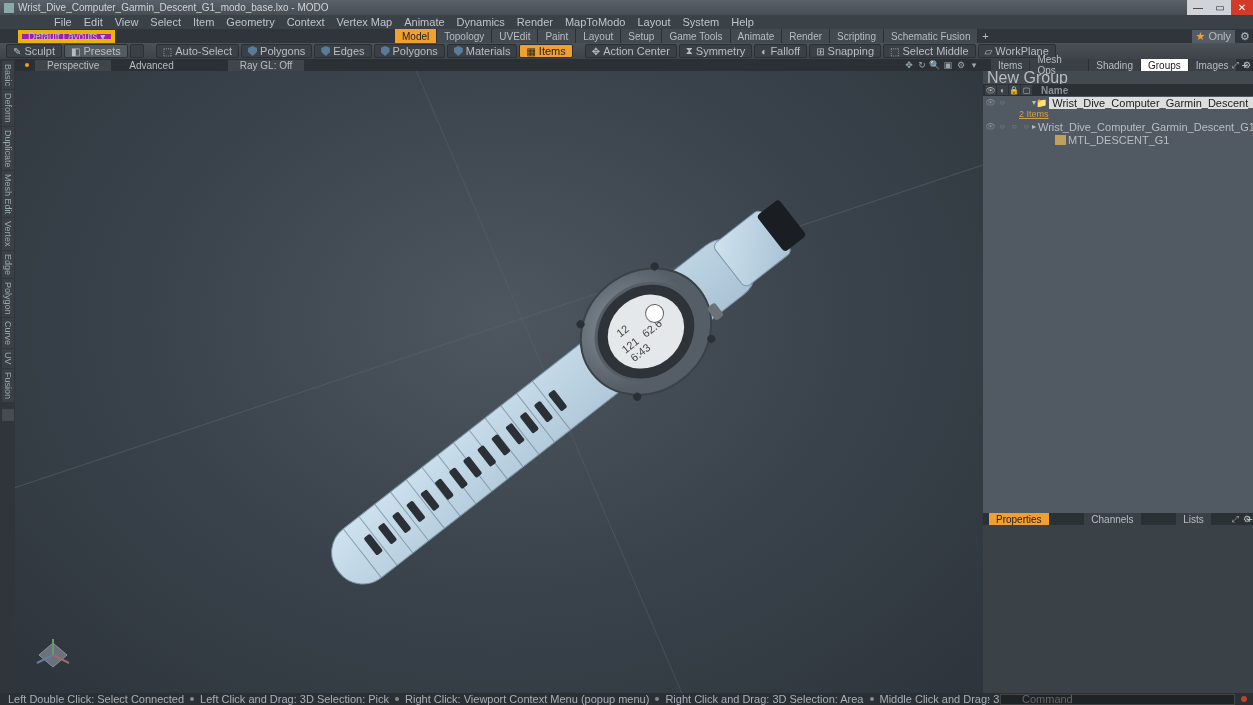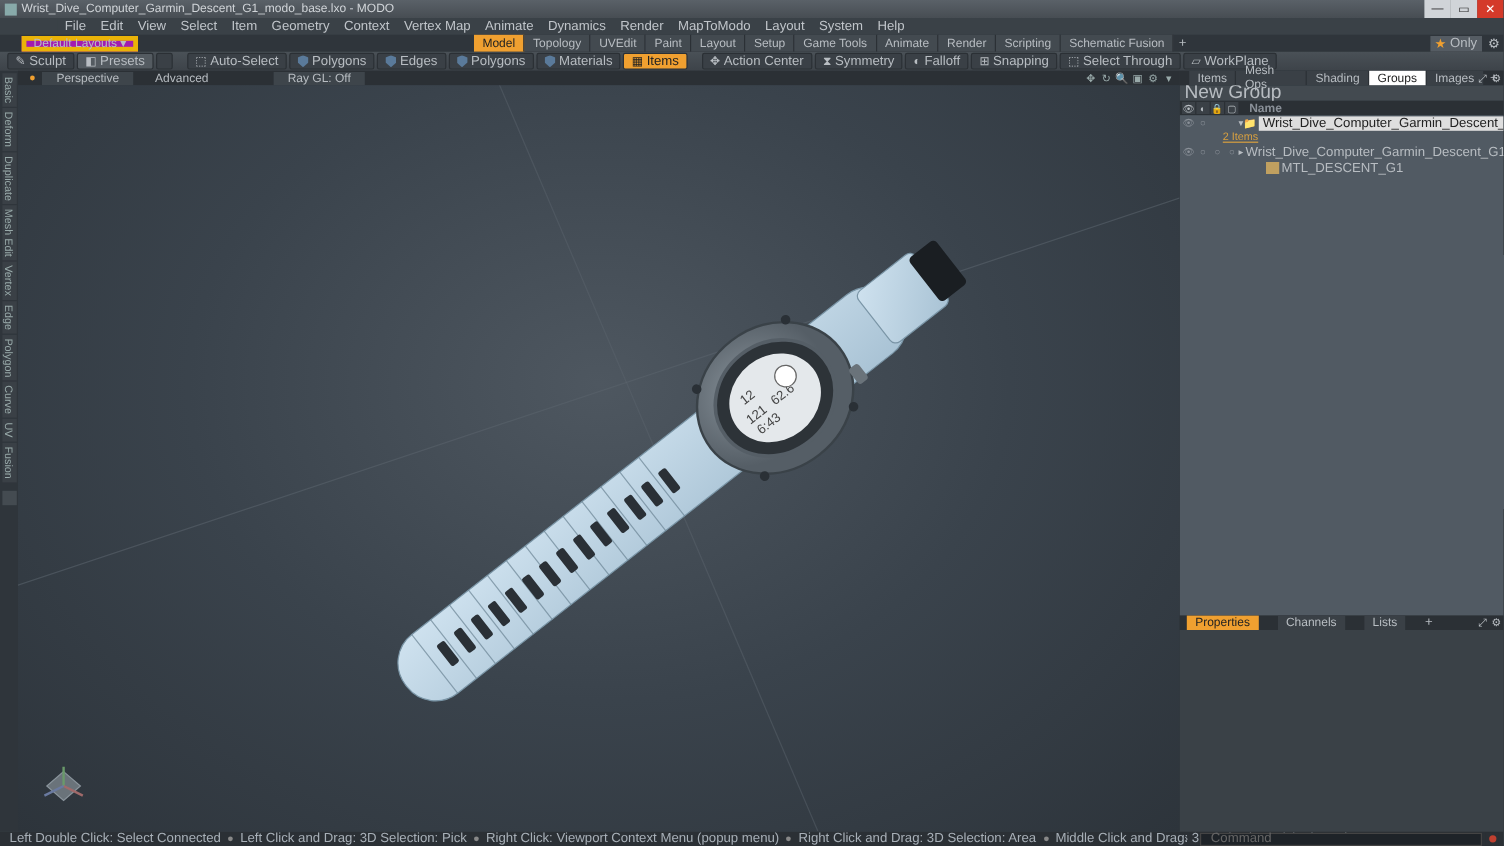--- a/index.html
+++ b/index.html
@@ -57,29 +57,29 @@
 .trow { height: 13px; display: flex; align-items: center; }
 .trow .eyes { width: 52px; display: flex; gap: 1px; padding-left: 2px; }
 .trow .eyes span { width: 11px; height: 10px; display:flex;align-items:center;justify-content:center; font-size:8px; color:#8a9098; }
 .trow.sel .label { background: #dedede; color: #222; padding: 0 3px; }
 .trow .indent1 { width: 12px; }
 .trow .tri { width: 8px; font-size: 8px; }
 .trow .ico { width: 11px; height: 10px; background: #7aa; margin-right: 2px; }
 .trow .ico.mesh { background: #8a7ad0; }
 .trow .ico.mat { background: #c0a060; }
 .sub { font-size: 9px; color: #d8a040; padding-left: 36px; height: 11px; text-decoration: underline; }
-.propsplit { height: 12px; background: #2b3035; display: flex; align-items: center; padding-left: 6px; gap: 16px; position:relative; }
+.propsplit { height: 12px; background: #2b3035; display: flex; align-items: center; padding-left: 6px; gap: 16px; position:relative;justify-content:space-between; }
 .propsplit .ptab { padding: 0 7px; height: 12px; display: flex; align-items: center; font-size: 10px; background: #3a4046; }
 .propsplit .ptab.active { background: #f0a030; color: #222; }
 .propbody { flex: 0 0 168px; background: #3a4147; }
 .statusbar { height: 12px; background: #2b3035; display: flex; align-items: center; padding-left: 8px; gap: 6px; font-size: 10px; color: #a8b0b8; }
 .statusbar .sdot { width: 4px; height: 4px; border-radius: 50%; background: #888; }
 .cmdline { position: absolute; right: 4px; bottom: 0; height: 12px; width: 262px; display: flex; align-items: center; gap: 3px; }
 .cmdline .car { width: 10px; font-size: 9px; }
-.cmdline .inp { flex: 1; height: 11px; background: #1e2328; border: 1px solid #444; font-size: 9px; color: #666; padding-left: 8px; display:flex;align-items:center; }
+.cmdline .inp { flex: 1; height: 11px; background: #1e2328; border: 1px solid #444; font-size: 9px; color: #666; padding-left: 21px; display:flex;align-items:center; }
 .cmdline .rec { width: 11px; height: 11px; background: #2b3035; display:flex;align-items:center;justify-content:center; }
 .cmdline .rec .rdot { width:6px;height:6px;border-radius:50%;background:#c04030; }
 </style>
 </head>
 <body>
 
 <div class="titlebar">
   <div class="icon"></div>
   <div class="ttl">Wrist_Dive_Computer_Garmin_Descent_G1_modo_base.lxo - MODO</div>
   <div class="winbtns">
@@ -151,21 +151,21 @@
   <div class="btn">
       <div class="shieldico"></div>
       <span>Materials</span>
     </div>
   <div class="btn active">▦ <span>Items</span></div>
   <div class="sep"></div>
   <div class="btn">✥ <span>Action Center</span></div>
   <div class="btn">⧗ <span>Symmetry</span></div>
   <div class="btn">◐ <span>Falloff</span></div>
   <div class="btn">⊞ <span>Snapping</span></div>
-  <div class="btn">⬚ <span>Select Through</span></div>
+  <div class="btn">⬚ <span>Select Middle</span></div>
   <div class="btn">▱ <span>WorkPlane</span></div>
 </div>
 
 <div class="main">
   <div class="leftbar">
     <div class="vtab">Basic</div>
     <div class="vtab">Deform</div>
     <div class="vtab">Duplicate</div>
     <div class="vtab">Mesh Edit</div>
     <div class="vtab">Vertex</div>

